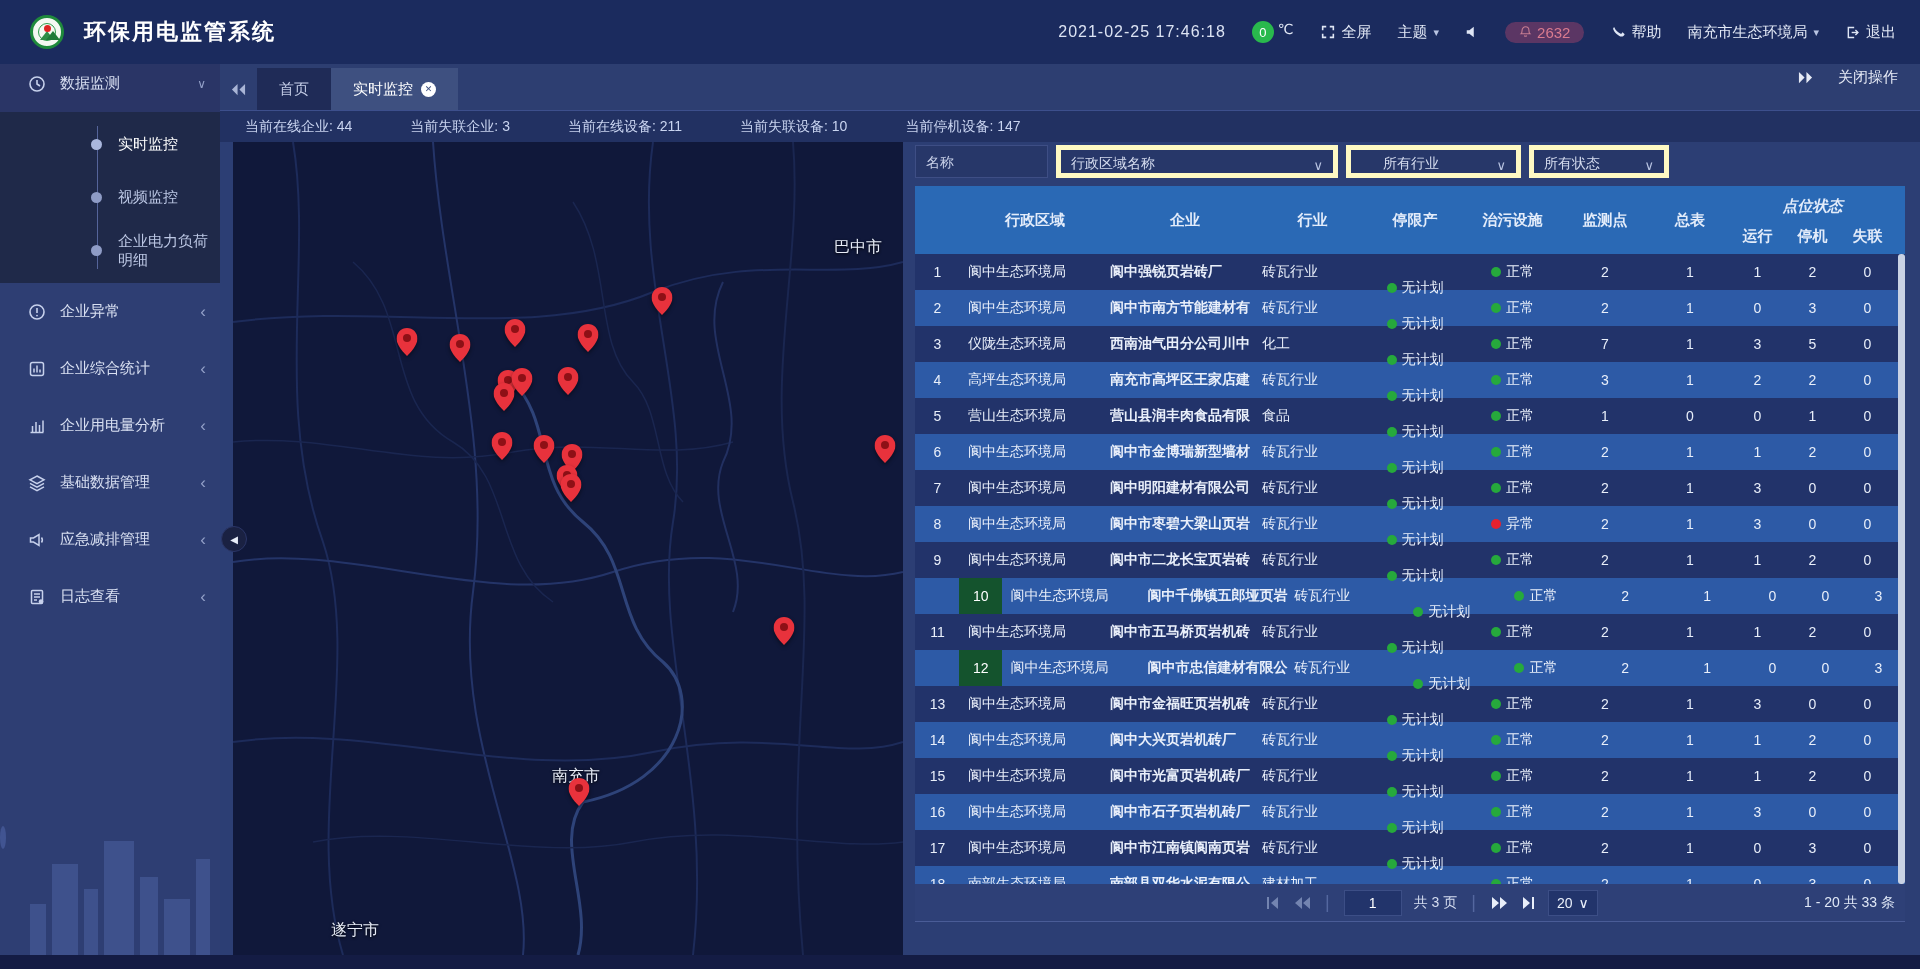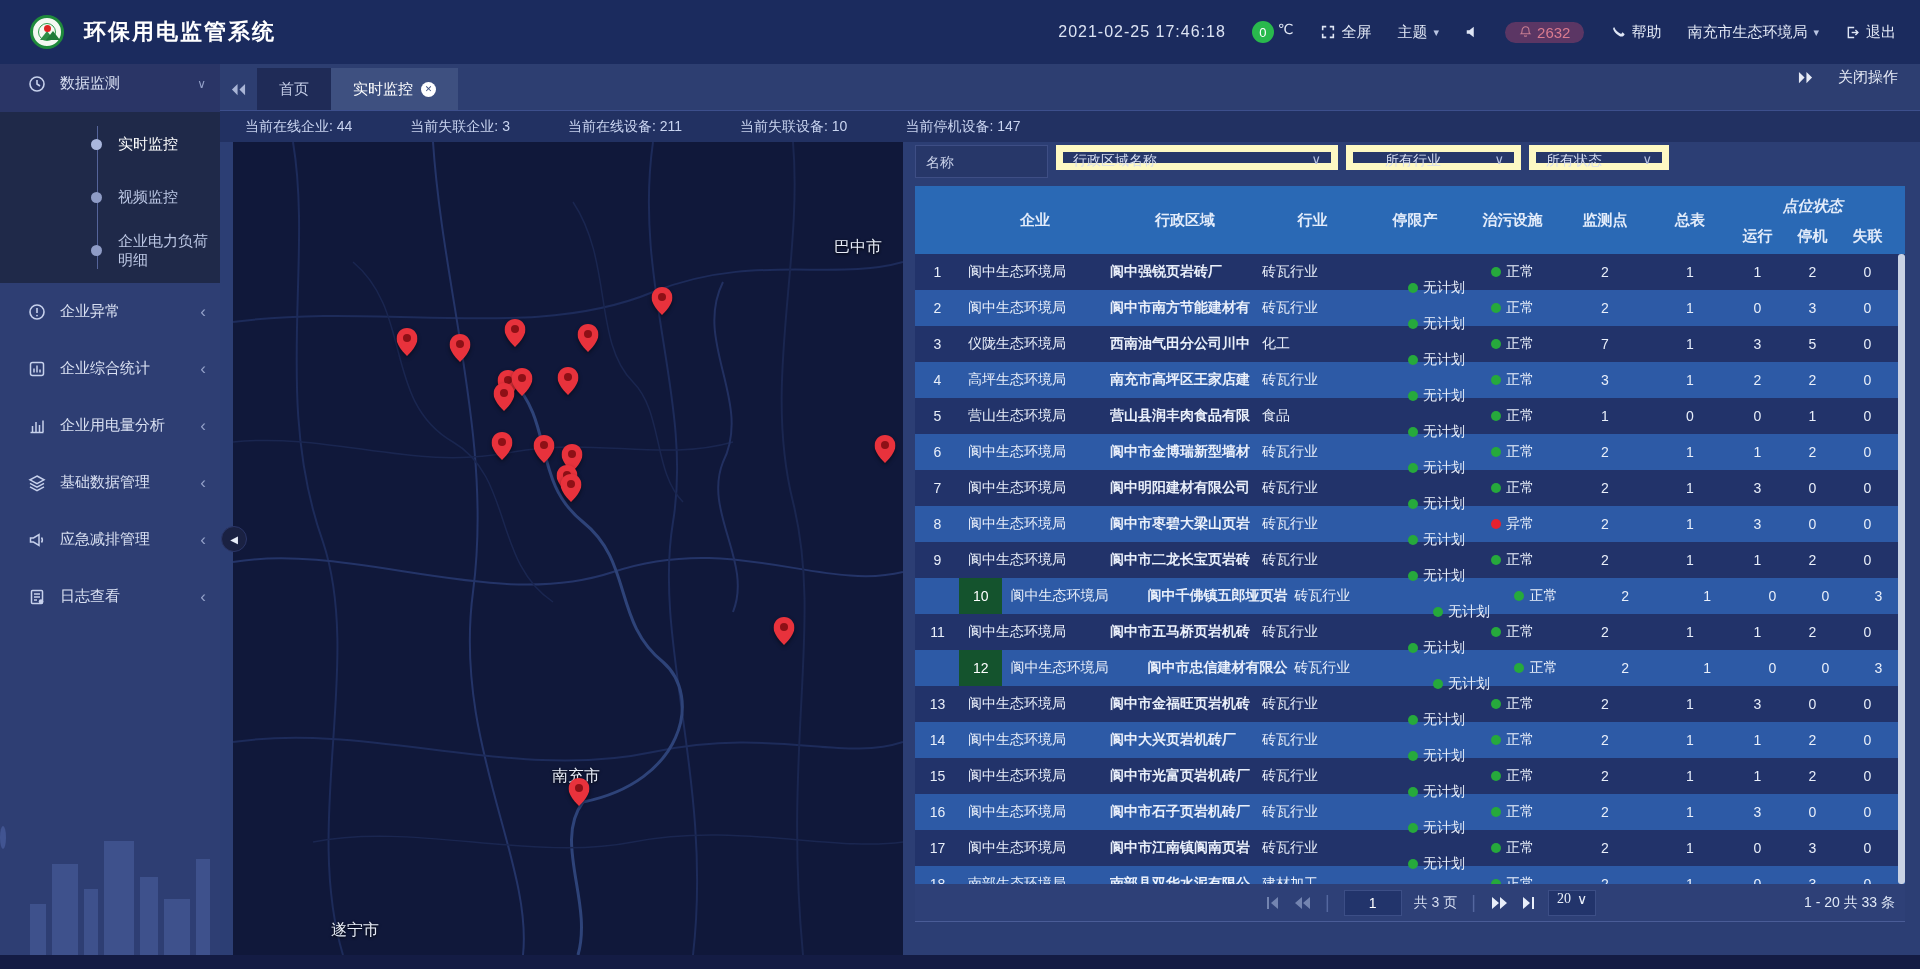--- a/index.html
+++ b/index.html
@@ -64,21 +64,21 @@
   .roads { position:absolute; left:0; top:0; }
   .maplabel { position:absolute; color:#E8EDF8; font-size:16px; text-shadow:0 1px 3px #000; transform:translate(-50%,-50%); white-space:nowrap; }
   .pin { position:absolute; transform:translate(-50%,-100%); cursor:pointer; filter:drop-shadow(0 2px 2px rgba(0,0,0,0.45)); }
   .map-collapse { position:absolute; left:-12px; top:384px; width:26px; height:26px; border-radius:50%; background:#1A2142; border:1px solid #2A3566; color:#E8EDF8; font-size:10px; display:flex; align-items:center; justify-content:center; cursor:pointer; z-index:5; }
 
   
   .right-panel { position:absolute; left:695px; top:3px; width:990px; }
   .filters { display:flex; gap:8px; height:33px; }
   .filter-input { width:133px; height:33px; background:#273769; border:1px solid #3E4E85; color:#FFFFFF; font-size:14px; padding:0 10px; outline:none; font-family:inherit; }
   .filter-input::placeholder { color:#C8D0E8; opacity:1; }
-  .sel { height:25px; background:#273769; border:7px solid #fef9c3; color:#D5DCEF; font-size:14px; display:flex; align-items:flex-start; padding:0 10px; cursor:pointer; }
+  .sel { height:33px; background:#273769; border:5px solid #fef9c3; color:#D5DCEF; font-size:14px; display:flex; align-items:flex-end; padding:0 10px; cursor:pointer; }
   .sel .sel-label { flex:1; }
   .sel .sel-chev { color:#B9C4E2; font-size:13px; margin-left:8px; }
   .sel.region { width:282px; }
   .sel.industry { width:175px;padding-left:32px; }
   .sel.status { width:140px; }
 
   .thead { margin-top:8px; width:990px; height:68px; background:var(--table-header,#2A69B5); display:flex; font-weight:bold; font-size:15px; color:#E3ECFA; }
   .th { display:flex; align-items:center; justify-content:center; height:100%; }
   .thgroup { width:165px; display:flex; flex-direction:column; }
   .gtitle { height:32px; display:flex; align-items:flex-end; justify-content:center; font-style:italic; padding-bottom:2px; }
@@ -88,36 +88,36 @@
   .rows { width:990px; height:630px; overflow:hidden; position:relative; }
   .trow { display:flex; height:36px; align-items:center; font-size:14px; color:#E9EFFA; cursor:pointer; }
   .trow:nth-child(odd) { background:#22336A; }
   .trow:nth-child(even) { background:#2D5AA6; }
   .tc { white-space:nowrap; overflow:hidden; }
   .c0 { width:45px; height:100%; display:flex; align-items:center; justify-content:center; }
   .c0.gray { background:#14532d; color:#FFFFFF;margin-left:44px; }
   .c1 { width:150px; padding-left:8px; }
   .c2 { width:150px;font-weight:bold; }
   .c3 { width:105px; padding-left:2px; }
-  .c4 { width:100px; display:flex; align-items:center; justify-content:flex-end; gap:5px;margin-top:32px; }
+  .c4 { width:100px; display:flex; align-items:center; justify-content:center; gap:5px;margin-top:32px; }
   .c5 { width:95px; display:flex; align-items:center; justify-content:center; gap:5px; }
   .c6 { width:90px; text-align:center; }
   .c7 { width:80px; text-align:center; }
   .c8,.c9,.c10 { width:55px; text-align:center; }
   .dot { width:10px; height:10px; border-radius:50%; display:inline-block; flex:none; }
   .dot.g { background:var(--green,#26A93C); }
   .dot.r { background:var(--red,#E6212F); }
   .vscroll { position:absolute; right:0; top:0; width:7px; height:100%; background:#C9D2E4; border-radius:3px; }
 
   .pagination { width:990px; height:38px; background:#2E4077; border-bottom:1px solid #4A5C97; display:flex; align-items:center; font-size:14px; color:#D5DDF0; }
   .pg-group { display:flex; align-items:center; gap:12px; margin-left:350px; }
   .pg-btn { display:flex; align-items:center; cursor:pointer; }
   .pg-div { color:#54679F; font-size:18px; margin:0 2px; }
   .page-input { width:58px; height:26px; background:#22346B; border:1px solid #3C4E86; color:#FFFFFF; text-align:center; font-size:14px; outline:none; font-family:inherit; }
-  .page-size { background:#22346B; border:1px solid #3C4E86; height:26px; padding:0 8px; display:flex; gap:6px; cursor:pointer; color:#E9EFFA;font-family:Liberation Serif, serif; }
+  .page-size { background:#22346B; border:1px solid #3C4E86; height:26px; padding:0 8px; display:flex; align-items:center; gap:6px; cursor:pointer; color:#E9EFFA; }
   .range-label { margin-left:auto; padding-right:10px; color:#DFE7F6; white-space:nowrap; }
 
   .footer-strip { position:absolute; left:0; bottom:0; width:1920px; height:14px; background:#141C44; z-index:40; }
 </style>
 </head>
 <body>
 
 <div class="app-header">
   <div class="logo">
       <span class="mtn"></span>
@@ -426,22 +426,22 @@
         <span class="sel-chev">∨</span>
       </div>
       <div class="sel status">
         <span class="sel-label">所有状态</span>
         <span class="sel-chev">∨</span>
       </div>
     </div>
 
     <div class="thead">
       <div class="th c0"></div>
+      <div class="th" style="width:150px">行政区域</div>
       <div class="th" style="width:150px">企业</div>
-      <div class="th" style="width:150px">行政区域</div>
       <div class="th" style="width:105px">行业</div>
       <div class="th" style="width:100px">停限产</div>
       <div class="th" style="width:95px">治污设施</div>
       <div class="th" style="width:90px">监测点</div>
       <div class="th" style="width:80px">总表</div>
       <div class="thgroup">
         <div class="gtitle">点位状态</div>
         <div class="gcols">
           <div class="th">运行</div>
           <div class="th">停机</div>

